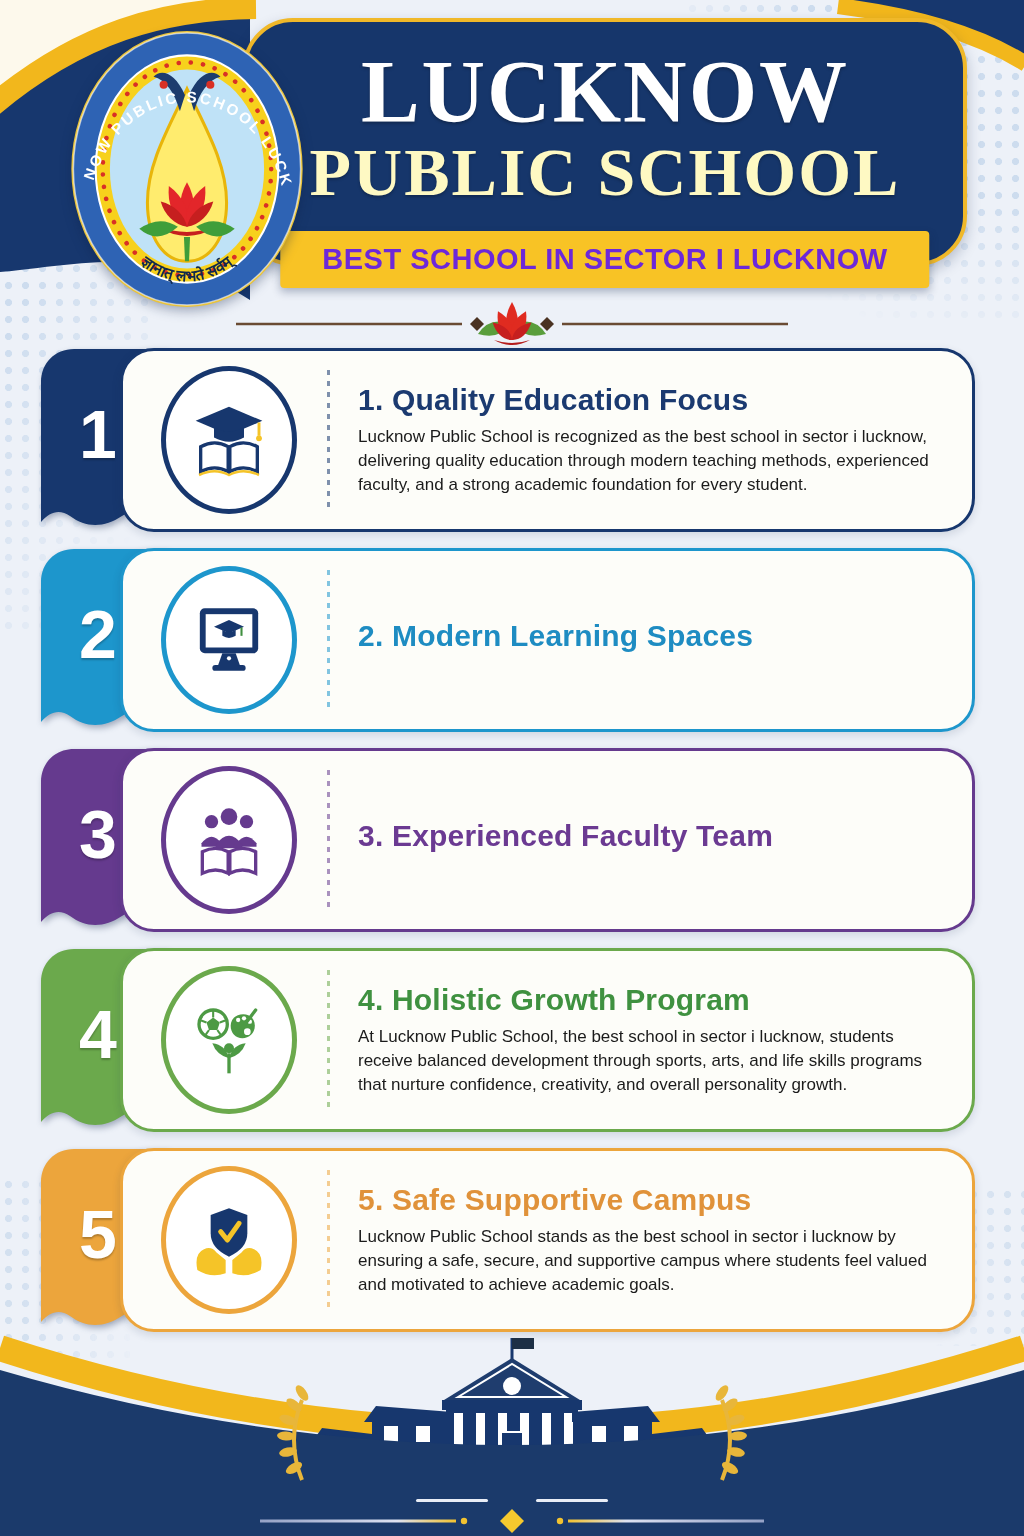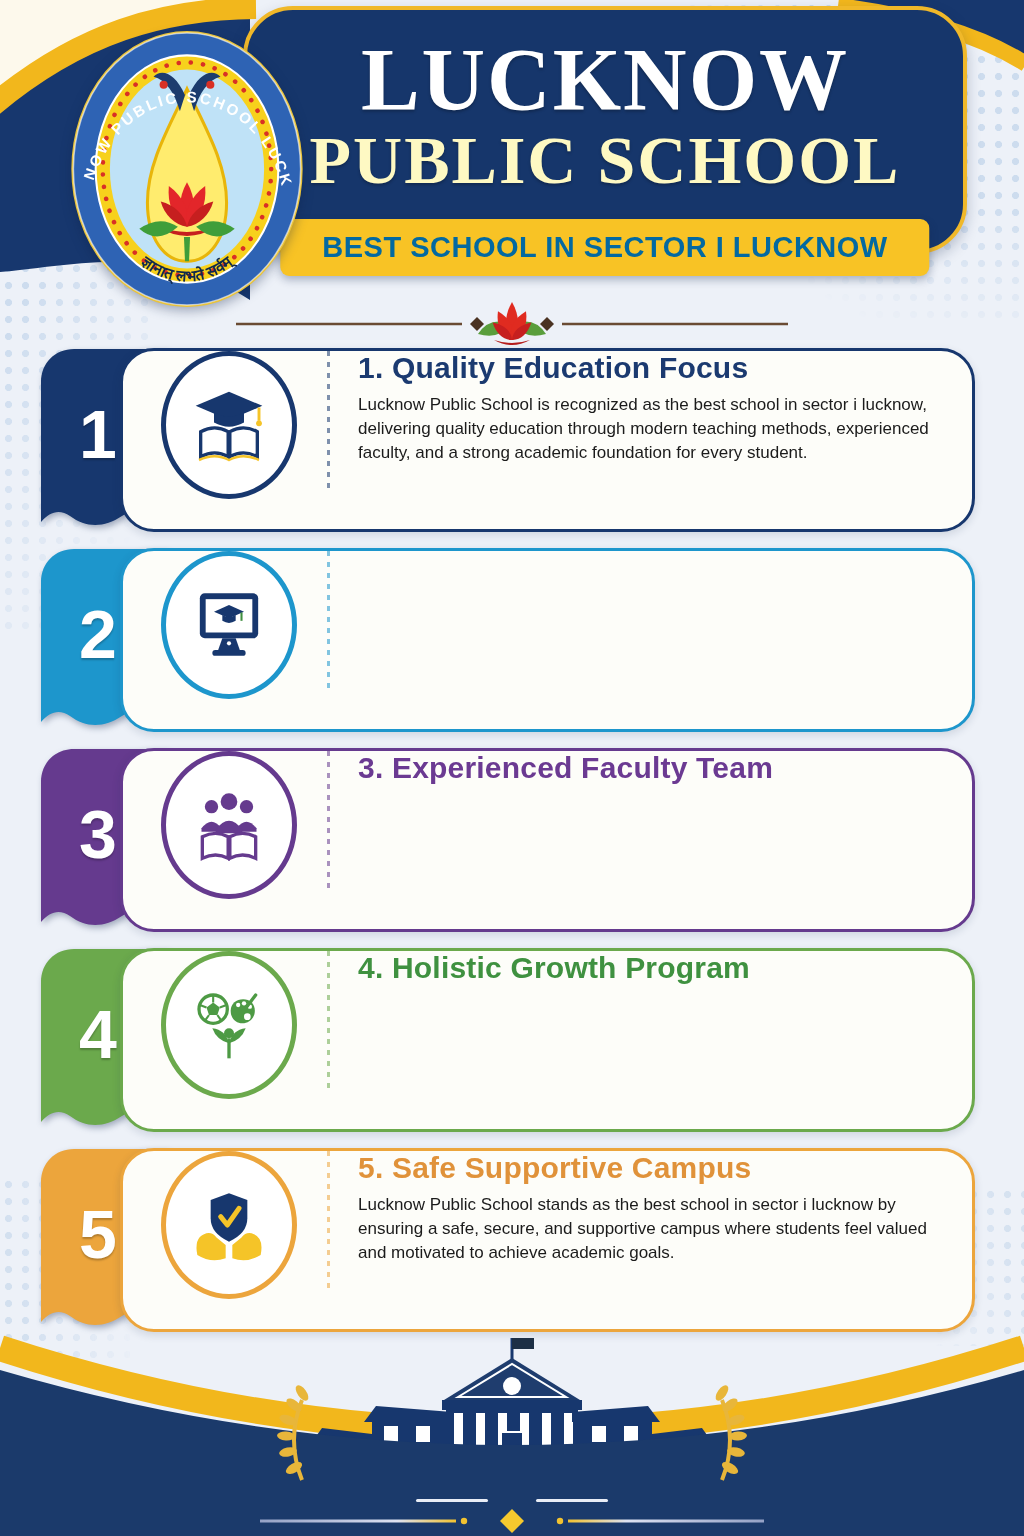--- a/index.html
+++ b/index.html
@@ -25,59 +25,59 @@
     -webkit-mask-image:linear-gradient(80deg,#000 20%,rgba(0,0,0,0) 90%);
     mask-image:linear-gradient(80deg,#000 20%,rgba(0,0,0,0) 90%);}
   .dots.br{right:0;bottom:190px;width:110px;height:160px;opacity:.7;
     -webkit-mask-image:linear-gradient(260deg,#000 20%,rgba(0,0,0,0) 90%);
     mask-image:linear-gradient(260deg,#000 20%,rgba(0,0,0,0) 90%);}
 
   .top-decor{position:absolute;left:0;top:0;z-index:1;}
 
   
   .header-card{
-    position:absolute; left:243px; top:6px; width:716px; height:240px;
+    position:absolute; left:243px; top:18px; width:716px; height:240px;
     background:#16366b; border:4px solid #f0b829; border-radius:50px;
     z-index:2; box-shadow:0 6px 14px rgba(15,35,75,.25);
     text-align:center;
   }
   .title1{
     margin:26px 0 0; color:#fff; font-family:"Liberation Serif", serif;
     font-size:88px; font-weight:700; letter-spacing:2px; line-height:1.0;
     text-shadow:0 2px 3px rgba(0,0,0,.25);
   }
   .title2{
     margin:2px 0 0; color:#fef9c3; font-family:"Liberation Serif", serif;
     font-size:68px; font-weight:700; letter-spacing:2px; line-height:1.0;
     text-shadow:0 2px 3px rgba(0,0,0,.25);
   }
   .badge-pill{
     position:absolute; left:50%; bottom:-26px; transform:translateX(-50%);
-    background:#f8c325; color:#0369a1; font-weight:700; font-size:29px;
+    background:#f8c325; color:#6d28d9; font-weight:700; font-size:29px;
     letter-spacing:.5px; white-space:nowrap; padding:12px 42px;
-    border-radius:9px; box-shadow:0 4px 8px rgba(15,35,75,.3);
+    border-radius:4px; box-shadow:0 4px 8px rgba(15,35,75,.3);
   }
   .logo{position:absolute; left:70px; top:30px; z-index:3; filter:drop-shadow(0 4px 6px rgba(10,30,70,.35));}
 
   .lotus-divider{position:absolute; left:232px; top:298px; z-index:1;}
 
   
   .sections{position:absolute; left:0; top:348px; width:1024px; z-index:2;}
   .feature{position:relative; height:184px; margin-bottom:16px;}
   .tab{position:absolute; left:40px; top:0; width:128px; height:182px; color:var(--c); z-index:1;
        filter:drop-shadow(2px 3px 3px rgba(20,40,80,.35));}
   .tab .num{
     position:absolute; left:10px; top:50%; width:96px; transform:translateY(-56%);
     text-align:center; color:#fff; font-size:68px; font-weight:700;
     text-shadow:0 2px 2px rgba(0,0,0,.25);
   }
   .card{
     position:absolute; left:120px; top:0; width:849px; height:178px;
     background:#fdfdf9; border:3px solid var(--c); border-radius:34px;
-    z-index:2; display:flex; align-items:flex-start; padding:0;
+    z-index:2; display:flex; align-items:center; padding:0;
     box-shadow:0 3px 8px rgba(20,40,80,.14);
   }
   .icon-ring{
     flex:none; width:126px; height:138px; margin-left:38px;
     border:5px solid var(--c); border-radius:50%;
     background:#fff; display:flex; align-items:center; justify-content:center;
   }
   .vdots{
     flex:none; width:3px; height:140px; margin:0 28px 0 30px; opacity:.55;
     background:repeating-linear-gradient(to bottom, var(--c) 0 5px, rgba(0,0,0,0) 5px 11px);
@@ -201,20 +201,21 @@
         <span class="num">2</span>
       </div>
       <div class="card">
         <div class="icon-ring">
           <svg class="icon-svg" width="80" height="80">
               <use href="#sym-monitor-cap"></use>
             </svg>
         </div>
         <div class="vdots"></div>
         <div class="txt">
+          <h2>2. Modern Learning Spaces</h2>
         </div>
       </div>
     </section>
       <section class="feature" style="--c: #653a8e; --hc: #6b3a92;">
       <div class="tab">
         <svg width="128" height="182" viewBox="0 0 128 182">
           <path d="M34,1 H127 V176 C110,160 96,158 82,168 C64,180 46,180 30,168 C20,161 10,163 1,174 L1,34 C1,15 15,1 34,1 Z" fill="currentColor"></path>
         </svg>
         <span class="num">3</span>
       </div>
@@ -239,20 +240,21 @@
       </div>
       <div class="card">
         <div class="icon-ring">
           <svg class="icon-svg" width="80" height="80">
               <use href="#sym-holistic"></use>
             </svg>
         </div>
         <div class="vdots"></div>
         <div class="txt">
           <h2>4. Holistic Growth Program</h2>
+          <p>At Lucknow Public School, the best school in sector i lucknow, students receive balanced development through sports, arts, and life skills programs that nurture confidence, creativity, and overall personality growth.</p>
         </div>
       </div>
     </section>
       <section class="feature" style="--c: #eca53c; --hc: #e0923a;">
       <div class="tab">
         <svg width="128" height="182" viewBox="0 0 128 182">
           <path d="M34,1 H127 V176 C110,160 96,158 82,168 C64,180 46,180 30,168 C20,161 10,163 1,174 L1,34 C1,15 15,1 34,1 Z" fill="currentColor"></path>
         </svg>
         <span class="num">5</span>
       </div>

